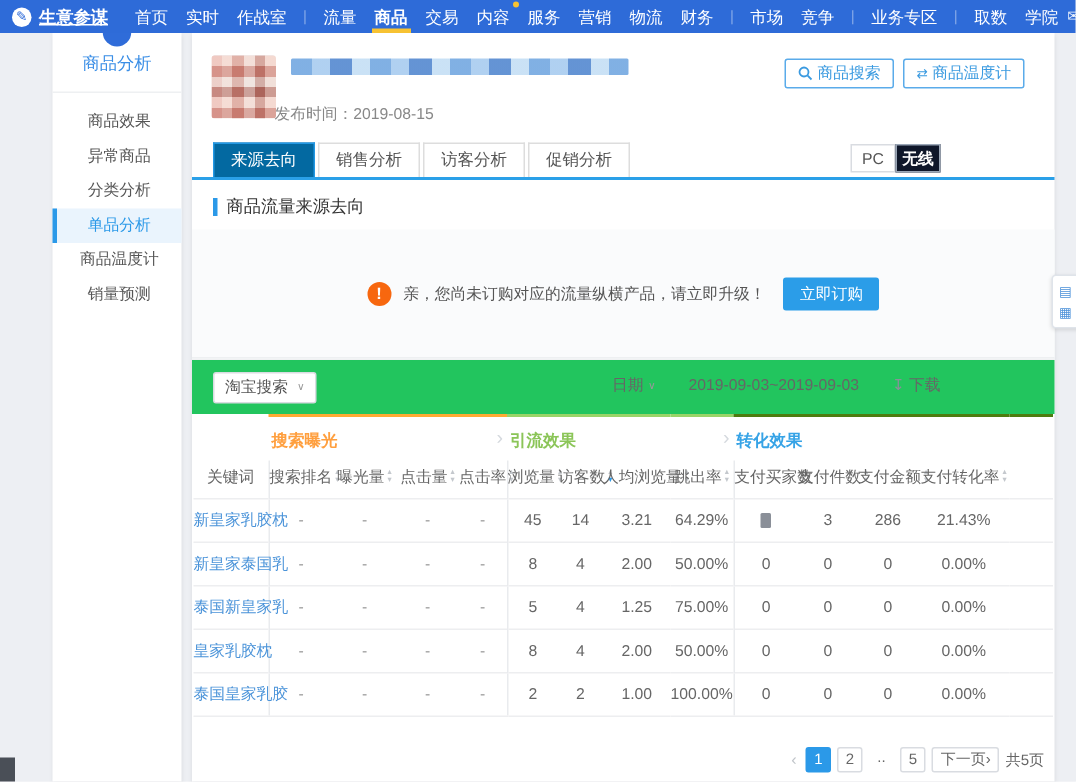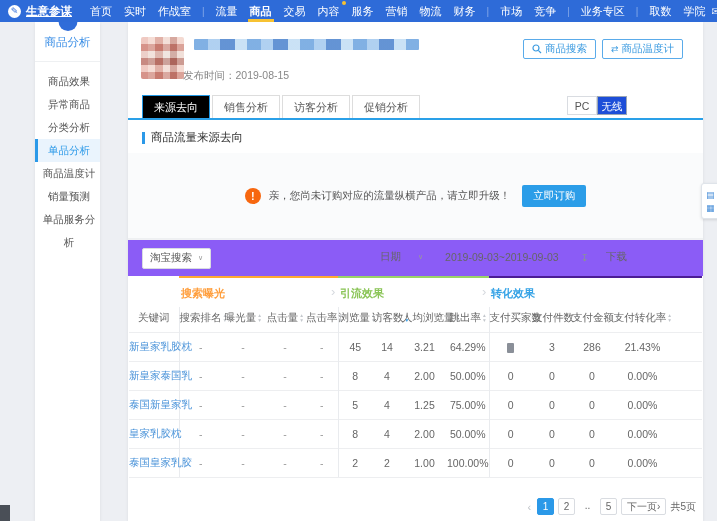--- a/index.html
+++ b/index.html
@@ -16,21 +16,21 @@
   .nav-item { position:relative; height:22px; display:flex; align-items:center; padding:0 6px;
     white-space:nowrap; cursor:pointer;font-family:Liberation Mono, monospace; }
   .nav-item.active { font-weight:bold; }
   .nav-item.active::after { content:""; position:absolute; left:4px; right:4px; bottom:0;
     height:3px; background:#f7c232; }
   .nav-dot { position:absolute; top:1px; right:0; width:4px; height:4px; border-radius:50%; background:#f7c232; }
   .nav-sep { color:rgba(255,255,255,.4); padding:0 5px; font-size:10px; }
   .nav-right { margin-left:auto; margin-right:14px; display:flex; align-items:center; gap:4px; position:relative; }
   .mail-icon { font-size:10px; opacity:.9; }
   
-  .sidebar { position:absolute; left:35px; top:22px; width:65px; height:499px; background:#fff;
+  .sidebar { position:absolute; left:35px; top:22px; width:86px; height:499px; background:#fff;
     box-shadow:0 1px 3px rgba(0,0,0,.08); }
   .side-bump { position:absolute; left:50%; top:-10px; transform:translateX(-50%);
     width:19px; height:19px; border-radius:50%; background:#2f6cd9; }
   .side-title { text-align:center; color:#3a8ee6; font-size:11.5px; padding:13px 0 11px;
     border-bottom:1px solid #eef0f2; }
   .side-items { padding-top:8px; }
   .side-item { height:23px; line-height:23px; text-align:center; font-size:10.5px; color:#555;
     border-left:3px solid transparent; cursor:pointer; }
   .side-item.active { color:#2b99e8; background:#eaf4fd; border-left-color:#2b99e8; }
   
@@ -47,56 +47,56 @@
     background:repeating-linear-gradient(90deg, rgba(122,172,226,.95) 0 14px, rgba(172,206,240,.95) 14px 26px, rgba(92,142,210,.95) 26px 41px, rgba(199,224,245,.95) 41px 53px); }
   .publish { position:absolute; left:55px; top:47px; font-size:10.5px; color:#888; }
   .hdr-btns { position:absolute; top:17px; right:20px; display:flex; gap:6px; }
   .hdr-btn { display:flex; align-items:center; gap:3px; height:20px; padding:0 8px;
     border:1px solid #5aabea; border-radius:2px; color:#3a9ae0; font-size:10.5px; background:#fff; cursor:pointer; }
   
   .tabbar { position:relative; display:flex; align-items:flex-end; padding-left:14px; height:24px;
     border-bottom:2px solid #2aa0e8; }
   .tab { height:23px; line-height:22px; padding:0 11px; font-size:11px; color:#555; background:#fff;
     border:1px solid #ddd; border-bottom:none; margin-right:2px; cursor:pointer; }
-  .tab.active { background:#000000; border-color:#2298e4; color:#fff; }
+  .tab.active { background:#0369a1; border-color:#2298e4; color:#fff; }
   .dev-toggle { position:absolute; right:76px; bottom:3px; display:flex; cursor:pointer; }
   .dev-opt { width:30px; height:19px; line-height:18px; text-align:center; font-size:10.5px;
     border:1px solid #d9dce1; color:#555; background:#fff; }
-  .dev-opt.active { background:#1d4ed8; border-color:#9aa6b6; color:#fff; }
+  .dev-opt.active { background:#0f172a; border-color:#9aa6b6; color:#fff;font-weight:bold; }
   
   .sec-title-row { display:flex; align-items:center; padding:10px 14px 8px; }
   .sec-mark { width:3px; height:12px; background:#2b99e8; margin-right:6px; }
   .sec-title { font-size:11.5px; color:#333; }
   .sec-note { font-size:10.5px; color:#f04b3e; margin-left:2px; }
   
   .notice-panel { height:86px; background:#fafbfc; display:flex; align-items:center; justify-content:center;
     gap:8px; border-bottom:1px solid #eef0f2; }
   .warn-circle { width:16px; height:16px; border-radius:50%; background:#f7670f; color:#fff;
     font-size:11px; font-weight:bold; line-height:16px; text-align:center; flex:0 0 auto; }
   .notice-text { font-size:10.5px; color:#555;text-align:right; }
   .order-btn { background:#2b9de8; color:#fff; font-size:10.5px; padding:4px 11px; border-radius:2px;
     border:none; cursor:pointer; margin-left:4px; }
   
   .sec2 { position:relative; border-top:1px solid #f0f1f3; }
   .sec2-controls { position:absolute; right:76px; top:10px; display:flex; align-items:center; gap:22px;
     font-size:10.5px; color:#666; }
-  .ctl { display:flex; align-items:center; gap:17px; cursor:pointer; white-space:nowrap; }
+  .ctl { display:flex; align-items:center; gap:3px; cursor:pointer; white-space:nowrap; }
   .caret { font-size:7px; color:#999; }
   .dl-icon { color:#8a9099; font-size:10px; }
   
-  .filter-band { height:36px; background:#8b5cf6; display:flex; align-items:center; padding-left:14px; }
+  .filter-band { height:36px; background:#22c55e; display:flex; align-items:center; padding-left:14px; }
   .select-box { background:#fff; border:1px solid #d9dce1; border-radius:2px; height:21px;
     display:flex; align-items:center; gap:6px; padding:0 7px; font-size:10.5px; color:#555; cursor:pointer; }
   
   table.kw { border-collapse:collapse; table-layout:fixed; width:573px; margin-left:1px; }
   .g-key { border:none; }
   th.group { font-size:11px; font-weight:bold; text-align:left; padding:8px 0 6px 2px; position:relative; }
   th.group.g0 { color:#ff9f3e; border-top:2px solid #ffaa33; }
   th.group.g1 { color:#8bc558; border-top:2px solid #9ad468; }
-  th.group.g2 { color:#36a3e6; border-top:2px solid #4c1d95; }
+  th.group.g2 { color:#36a3e6; border-top:2px solid #4d7c0f; }
   th.group.g1::before, th.group.g2::before { content:"›"; position:absolute; left:-7px; top:6px;
     color:#d5d9de; font-size:13px; font-weight:normal; }
   tr.cols th { font-size:10.5px; font-weight:normal; color:#666; padding:4px 0 7px; text-align:center; white-space:nowrap; }
   td.b, th.b { border-left:1px solid #e9ebee; }
   tbody td { height:29px; text-align:center; font-size:10.5px; color:#666; border-top:1px solid #edeef0; white-space:nowrap; }
   tbody tr:last-child td { border-bottom:1px solid #edeef0; }
   td.kw-cell { color:#4a93d9; cursor:pointer; }
   td .dash { color:#999; }
   .arrs { display:inline-flex; flex-direction:column; vertical-align:middle; margin-left:2px; line-height:4px; }
   .arrs span { font-size:5.5px; color:#c4c8cd; height:5px; }
@@ -161,21 +161,20 @@
 <div class="sidebar">
   <div class="side-bump"></div>
   <div class="side-title">商品分析</div>
   <div class="side-items" id="side-items">
       <div class="side-item">商品效果</div>
       <div class="side-item">异常商品</div>
       <div class="side-item">分类分析</div>
       <div class="side-item active">单品分析</div>
       <div class="side-item">商品温度计</div>
       <div class="side-item">销量预测</div>
-      <div class="side-item">单品服务分析</div>
     </div>
 </div>
 
 <div class="main">
 
   <div class="prod-header">
     <div class="thumb"></div>
     <div class="mosaic-title"></div>
     <div class="publish">发布时间：2019-08-15</div>
     <div class="hdr-btns">

